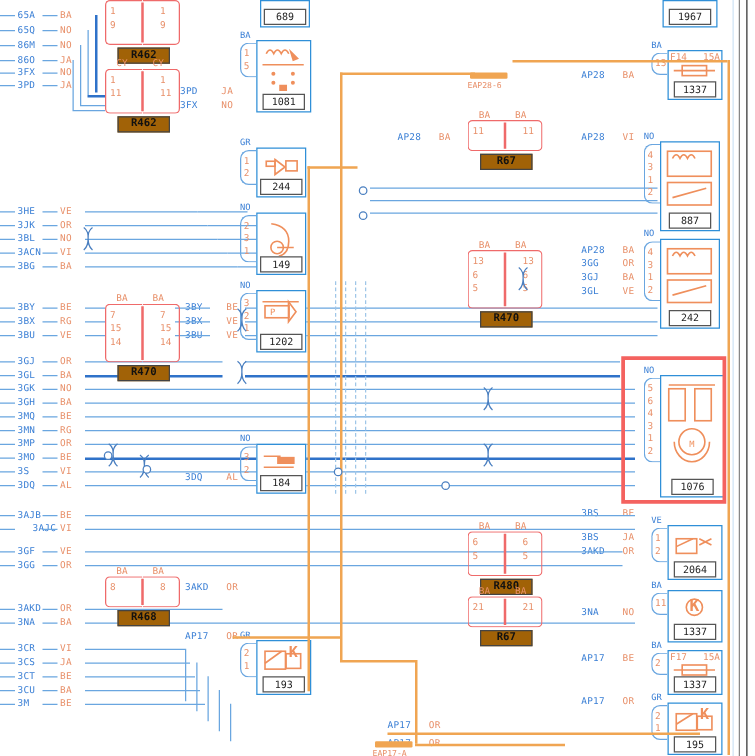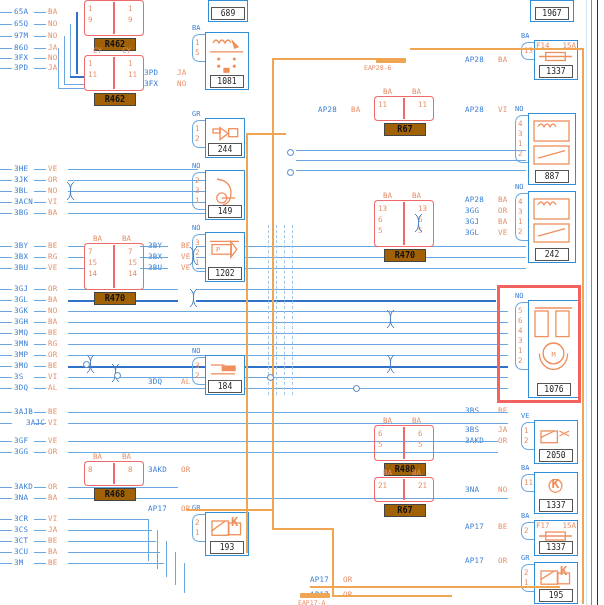--- a/index.html
+++ b/index.html
@@ -33,21 +33,21 @@
   .notxt{position:absolute;color:#3a7fd5;font-size:7px;}
 </style>
 </head>
 <body>
 
 <div id="root">
 
   <div id="left-labels">
       <div class="lbl wid" style="left: 14px; top: 8px;">65A</div>
       <div class="lbl wid" style="left: 14px; top: 20px;">65Q</div>
-      <div class="lbl wid" style="left: 14px; top: 32px;">97M</div>
+      <div class="lbl wid" style="left: 14px; top: 32px;">86M</div>
       <div class="lbl wid" style="left: 14px; top: 44px;">86O</div>
       <div class="lbl wid" style="left: 14px; top: 54px;">3FX</div>
       <div class="lbl wid" style="left: 14px; top: 64px;">3PD</div>
       <div class="lbl wid" style="left: 14px; top: 165px;">3HE</div>
       <div class="lbl wid" style="left: 14px; top: 176px;">3JK</div>
       <div class="lbl wid" style="left: 14px; top: 187px;">3BL</div>
       <div class="lbl wid" style="left: 14px; top: 198px;">3ACN</div>
       <div class="lbl wid" style="left: 14px; top: 209px;">3BG</div>
       <div class="lbl wid" style="left: 14px; top: 242px;">3BY</div>
       <div class="lbl wid" style="left: 14px; top: 253px;">3BX</div>
@@ -574,21 +574,21 @@
       <div style="position: absolute; left: 534px; top: 420px;">
         <div class="box" style="left: 0px; top: 0px; width: 44px; height: 44px;"></div>
         <div style="position: absolute; left: 2px; top: 3px;">
           <svg width="39" height="26" viewBox="0 0 39 26" style="display:block">
             <rect x="5" y="8" width="16.38" height="11.700000000000001" stroke="#ef8f5c" fill="none" stroke-width="1.3"></rect>
             <line x1="5" y1="14.3" x2="18.33" y2="8" stroke="#ef8f5c" fill="none" stroke-width="1.3"></line>
             <line x1="23.4" y1="8" x2="33.15" y2="13" stroke="#ef8f5c" fill="none" stroke-width="1.3"></line>
             <line x1="33.15" y1="8" x2="23.4" y2="13" stroke="#ef8f5c" fill="none" stroke-width="1.3"></line>
           </svg>
         </div>
-        <div class="tagbx" style="left: 5px; top: 29px; width: 34px; height: 13px; line-height: 11px;">2050</div>
+        <div class="tagbx" style="left: 5px; top: 29px; width: 34px; height: 13px; line-height: 11px;">2064</div>
         <div class="cvb" style="left: -13px; top: 2px; width: 13px; height: 28px;"></div>
         <div class="connt" style="left: -10px; top: 6px;">1</div>
         <div class="connt" style="left: -10px; top: 16px;">2</div>
         <div class="notxt" style="left: -13px; top: -8px;">VE</div>
       </div>
       <div style="position: absolute; left: 534px; top: 472px;">
         <div class="box" style="left: 0px; top: 0px; width: 44px; height: 42px;"></div>
         <div style="position: absolute; left: 2px; top: 3px;">
           <svg width="39" height="24" viewBox="0 0 39 24" style="display:block">
             <circle cx="19.5" cy="10.8" r="6.48" stroke="#ef8f5c" fill="none" stroke-width="1.3"></circle>
@@ -632,21 +632,21 @@
         <div class="connt" style="left: -10px; top: 6px;">2</div>
         <div class="connt" style="left: -10px; top: 16px;">1</div>
         <div class="notxt" style="left: -13px; top: -8px;">GR</div>
       </div>
     </div>
 
   <div class="hl" style="left:497px;top:285px;width:84px;height:118px;"></div>
 
   <div id="splices">
       <div class="splice" style="left: 376px; top: 58px; width: 30px;"></div>
-      <div class="sptxt" style="left: 364px; top: 64px;">EAP28-6</div>
+      <div class="sptxt" style="left: 374px; top: 64px;">EAP28-6</div>
       <div class="splice" style="left: 300px; top: 593px; width: 30px;"></div>
       <div class="sptxt" style="left: 298px; top: 599px;">EAP17-A</div>
     </div>
 
   <div class="or th" style="left:272px;top:58px;width:108px;"></div>
   <div class="or thv" style="left:272px;top:58px;height:470px;"></div>
   <div class="or th" style="left:272px;top:528px;width:60px;"></div>
   <div class="or th" style="left:410px;top:48px;width:172px;"></div>
   <div class="or thv" style="left:582px;top:48px;height:556px;"></div>
   <div class="or th" style="left:246px;top:133px;width:40px;"></div>

